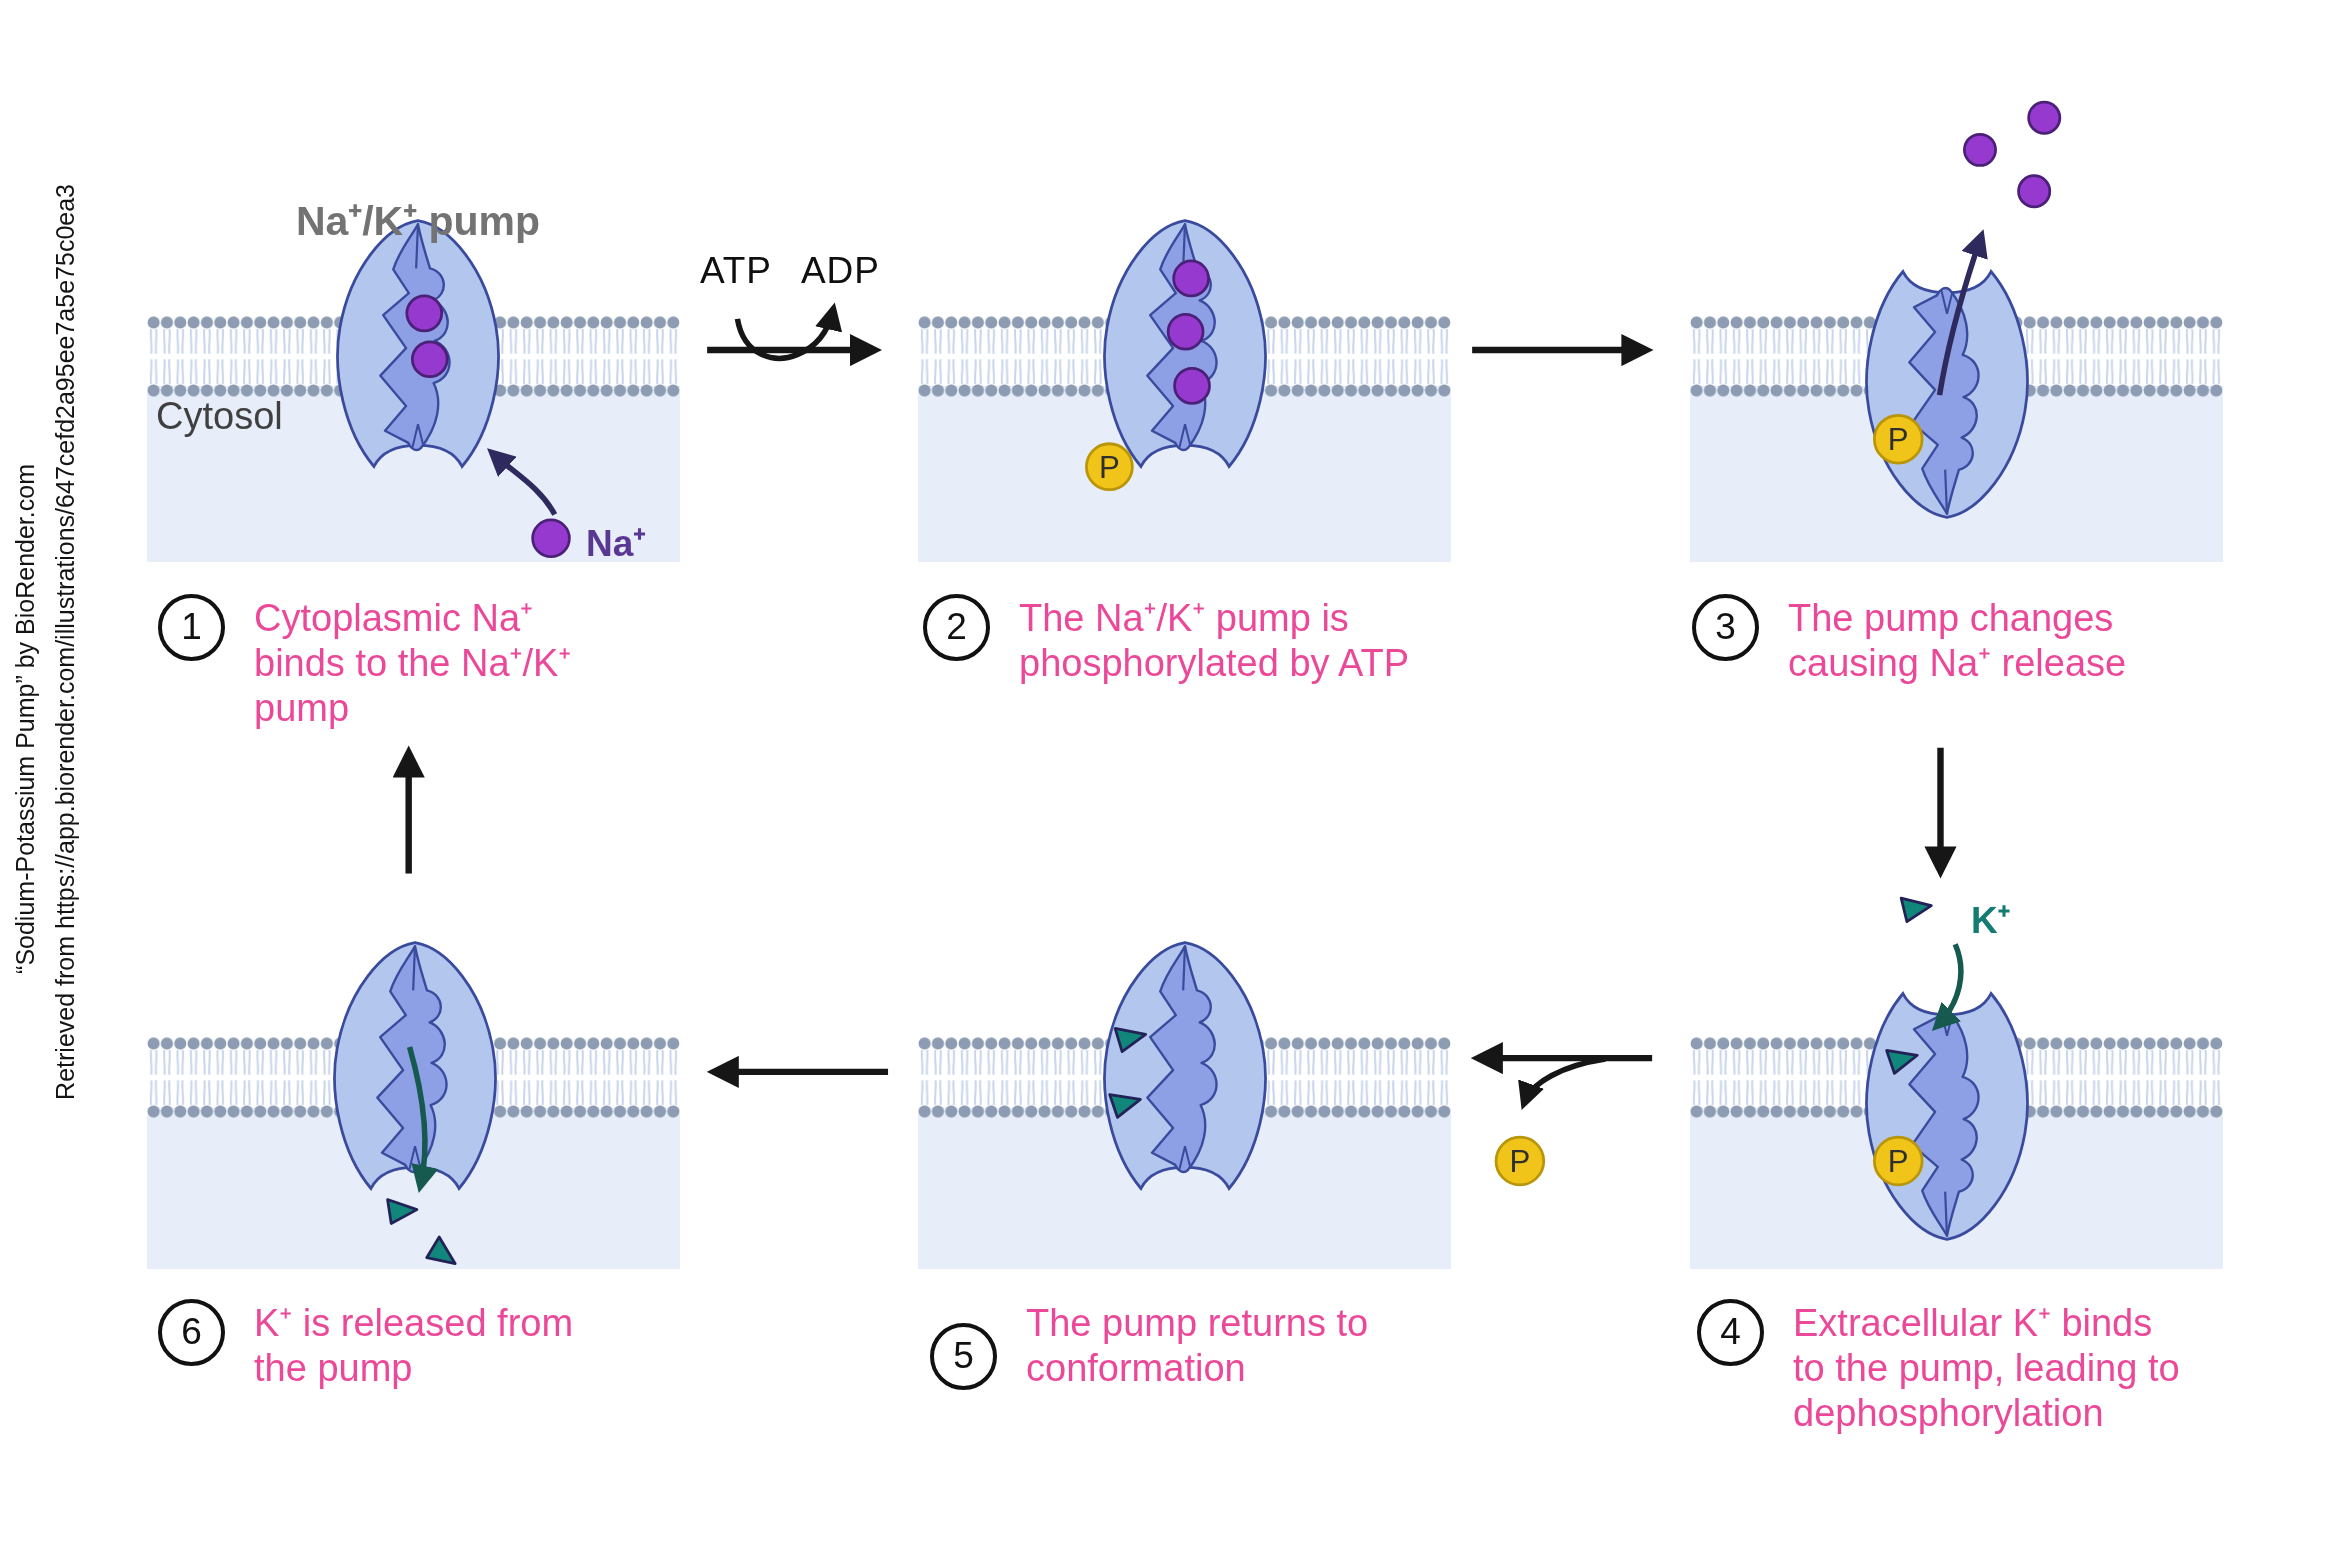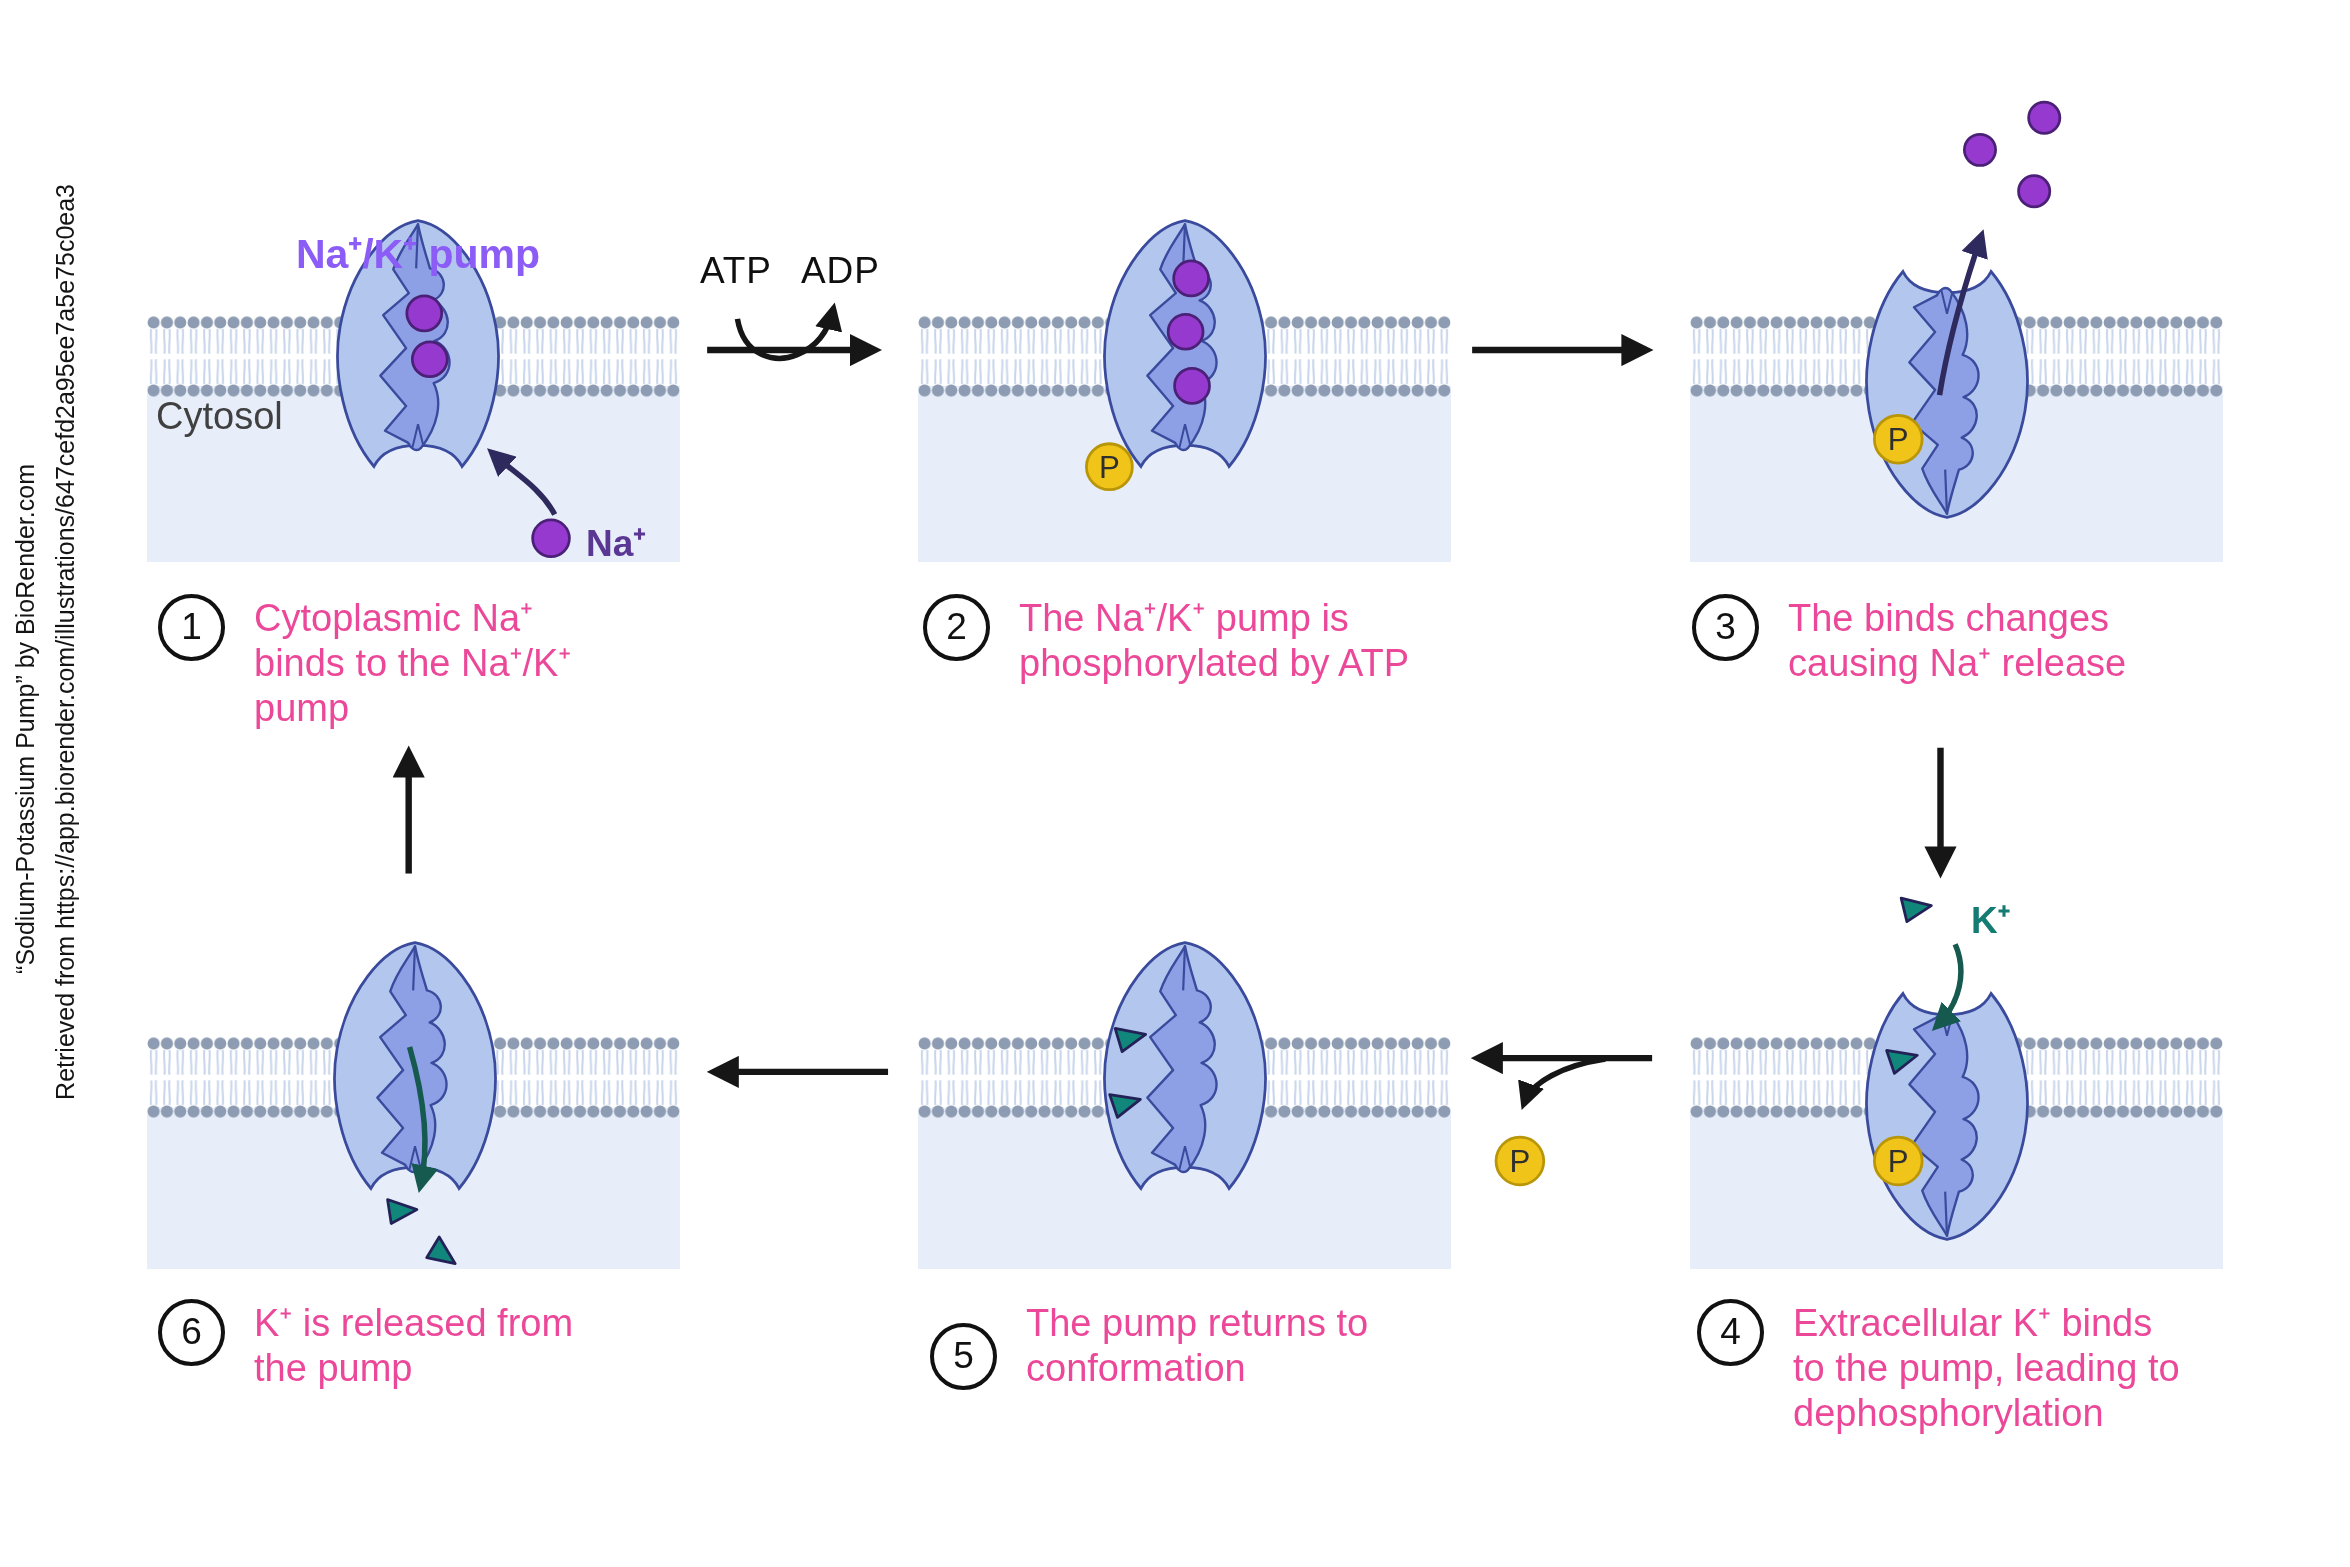--- a/index.html
+++ b/index.html
@@ -3,21 +3,21 @@
 <meta charset="utf-8">
 <style>
   html,body{margin:0;padding:0;background:#ffffff;}
   body{width:2351px;height:1568px;position:relative;overflow:hidden;
        font-family:"Liberation Sans", sans-serif;color:#1d1d1d;}
   .cytosol{position:absolute;width:533px;background:#e7eefa;z-index:1;}
   .mem{position:absolute;z-index:2;}
   .pump{position:absolute;z-index:3;}
   #decor{position:absolute;left:0;top:0;z-index:4;}
   .label{position:absolute;z-index:5;white-space:nowrap;}
-  .title{font-size:41px;font-weight:600;color:#8b5cf6;margin-top:33px;}
+  .title{font-size:41px;font-weight:600;color:#737373;}
   .cytolabel{font-size:38px;color:#404040;}
   .rxn{font-size:37px;color:#0f0f0f;letter-spacing:0.9px;}
   .ionlabel-na{font-size:37px;font-weight:600;color:#5b3794;}
   .ionlabel-k{font-size:37px;font-weight:600;color:#157c74;}
   .step{position:absolute;display:flex;gap:29px;z-index:5;}
   .stepcircle{width:59px;height:59px;border:4.6px solid #111;border-radius:50%;
       display:flex;align-items:center;justify-content:center;
       font-size:37px;color:#111;flex:0 0 auto;margin-top:3.7px;}
   .steptext{font-size:38px;line-height:45px;color:#ec4899;margin-top:6px;}
   .attr{position:absolute;z-index:5;writing-mode:vertical-rl;transform:rotate(180deg);
@@ -175,21 +175,21 @@
     <div>The Na⁺/K⁺ pump is</div>
     <div>phosphorylated by ATP</div>
   </div>
 </div>
 
 <div class="step" style="left:1692px;top:590px">
   <div class="stepcircle">
       <span>3</span>
     </div>
   <div class="steptext">
-    <div>The binds changes</div>
+    <div>The pump changes</div>
     <div>causing Na⁺ release</div>
   </div>
 </div>
 
 <div class="step" style="left:1697px;top:1295px">
   <div class="stepcircle">
       <span>4</span>
     </div>
   <div class="steptext">
     <div>Extracellular K⁺ binds</div>

